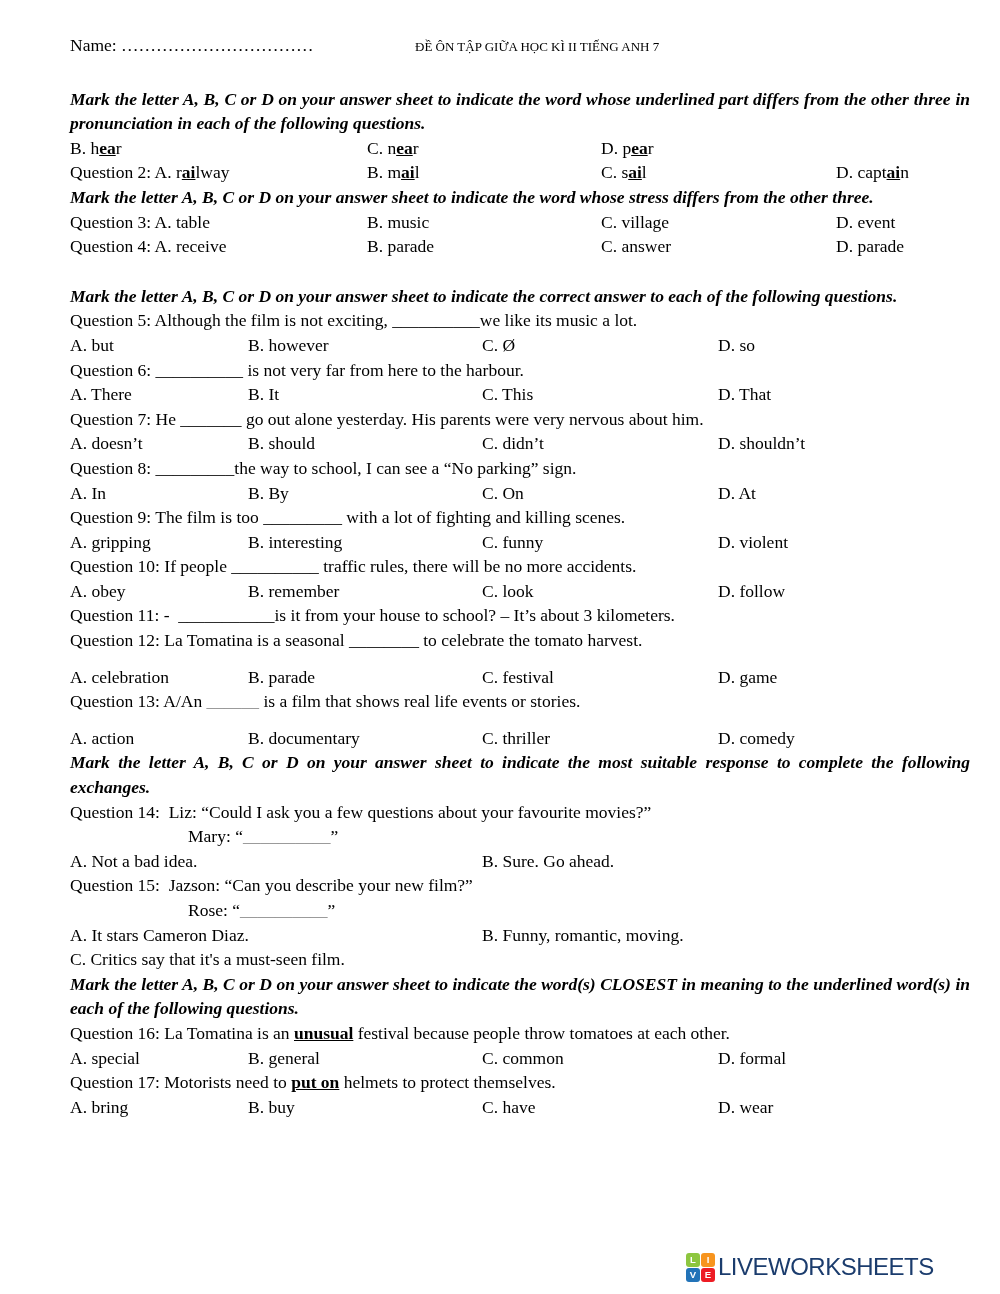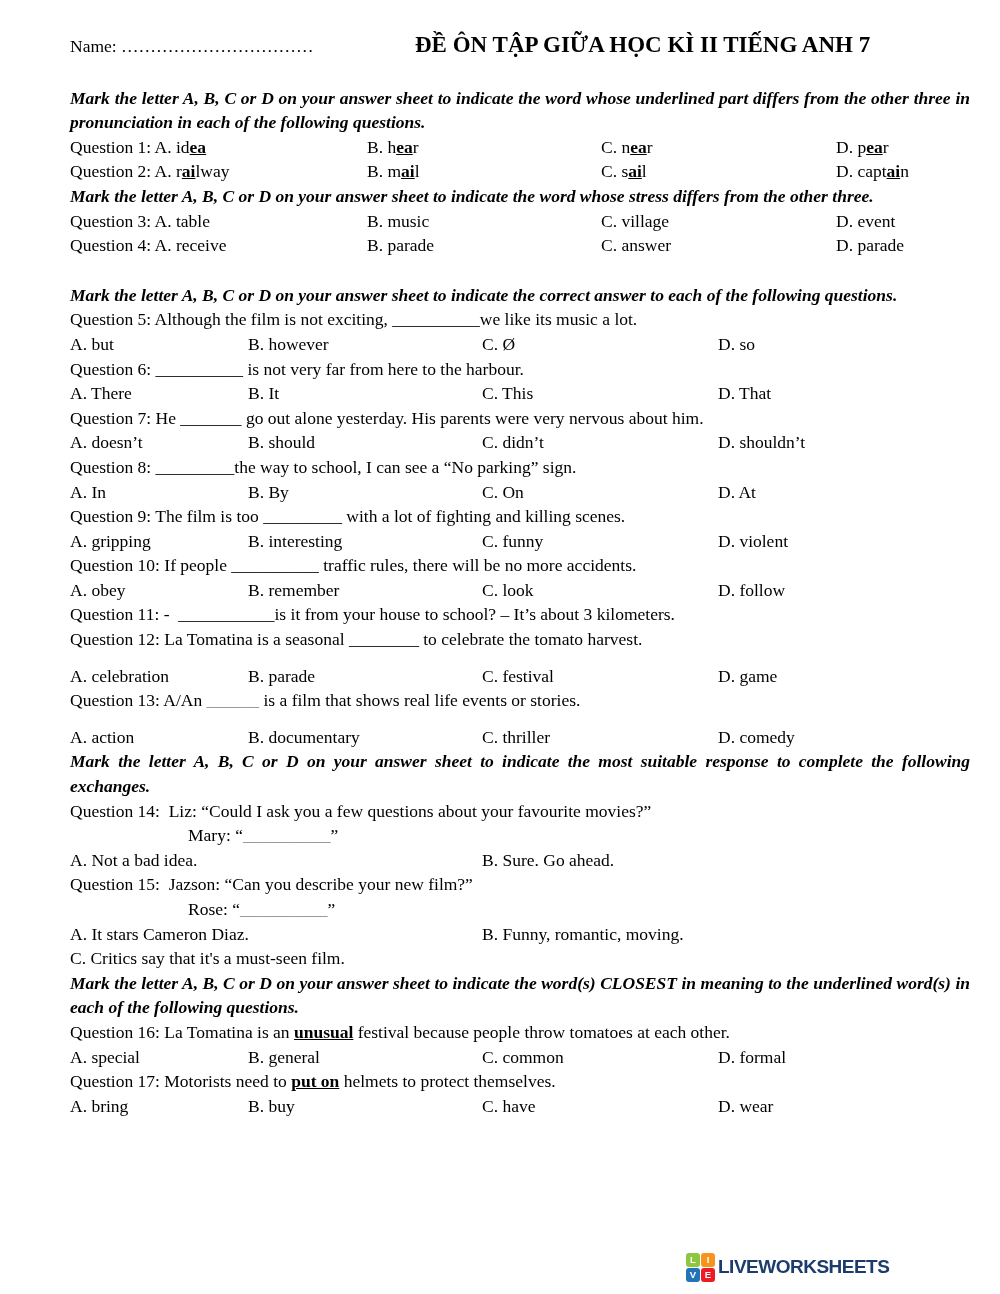--- a/index.html
+++ b/index.html
@@ -10,21 +10,21 @@
     background:#ffffff;
     overflow:hidden;
     font-family:"Liberation Serif","DejaVu Serif",serif;
     font-size:17.5px;
     line-height:24.6px;
     color:#000;
   }
   .content { position:absolute; left:70px; top:33px; width:900px; }
   .hdr { display:flex; align-items:baseline; }
   .name-line { width:345px; flex:none; white-space:pre; }
-  .doc-title { font-weight:bold; font-size:23px; white-space:pre;text-align:center; }
+  .doc-title { font-weight:normal; font-size:13px; white-space:pre;text-align:center; }
   .ws-body { margin-top:27px; }
   .row { white-space:pre-wrap; }
   .inst { font-weight:bold; font-style:italic; text-align:justify; text-align-last:left; white-space:normal; }
   .q4   { display:grid; grid-template-columns:297px 234px 235px 1fr; }
   .opts4{ display:grid; grid-template-columns:178px 234px 236px 1fr; }
   .opts2{ display:grid; grid-template-columns:412px 1fr; }
   .dialog { padding-left:118px; }
   .cell { white-space:pre-wrap; }
   .bu { font-weight:bold; text-decoration:underline; }
   .blank-gray { color:var(--blank-gray,#8a8a8a); }
@@ -32,35 +32,35 @@
   .gap-sm { margin-top:12px; }
   .lw { position:absolute; left:686px; top:1252px; display:flex; align-items:center; gap:3px; cursor:pointer; }
   .tiles { display:grid; grid-template-columns:14px 14px; grid-auto-rows:14px; gap:1px; }
   .tile {
     width:14px; height:14px; border-radius:3px;
     color:#fff; font-family:"Liberation Sans","DejaVu Sans",sans-serif;
     font-weight:bold; font-size:9.5px; line-height:14px; text-align:center;
   }
   .lw-text {
     font-family:"Liberation Sans","DejaVu Sans",sans-serif;
-    font-weight:bold; font-size:19px; letter-spacing:-0.5px; line-height:30px;
+    font-weight:normal; font-size:24px; letter-spacing:-0.5px; line-height:30px;
   }
 </style>
 </head>
 <body>
 
 <div class="page">
   <div class="content">
     <div class="hdr">
       <div class="name-line">Name: ……………………………</div>
       <div class="doc-title">ĐỀ ÔN TẬP GIỮA HỌC KÌ II TIẾNG ANH 7</div>
     </div>
     <div class="ws-body">
         <div class="row inst">Mark the letter A, B, C or D on your answer sheet to indicate the word whose underlined part differs from the other three in pronunciation in each of the following questions.</div>
-        <div class="row q4"><div class="cell">Question 1: A. id<span class="bu">ea</span></div><div class="cell">B. h<span class="bu">ea</span>r</div><div class="cell">C. n<span class="bu">ea</span>r</div><div class="cell">D. p<span class="bu">ea</span>r</div></div>
+        <div class="row q4"><div class="cell">B. h<span class="bu">ea</span>r</div><div class="cell">C. n<span class="bu">ea</span>r</div><div class="cell">D. p<span class="bu">ea</span>r</div></div>
         <div class="row q4"><div class="cell">Question 2: A. r<span class="bu">ai</span>lway</div><div class="cell">B. m<span class="bu">ai</span>l</div><div class="cell">C. s<span class="bu">ai</span>l</div><div class="cell">D. capt<span class="bu">ai</span>n</div></div>
         <div class="row inst">Mark the letter A, B, C or D on your answer sheet to indicate the word whose stress differs from the other three.</div>
         <div class="row q4"><div class="cell">Question 3: A. table</div><div class="cell">B. music</div><div class="cell">C. village</div><div class="cell">D. event</div></div>
         <div class="row q4"><div class="cell">Question 4: A. receive</div><div class="cell">B. parade</div><div class="cell">C. answer</div><div class="cell">D. parade</div></div>
         <div class="row inst gap">Mark the letter A, B, C or D on your answer sheet to indicate the correct answer to each of the following questions.</div>
         <div class="row stem">Question 5: Although the film is not exciting, __________we like its music a lot.</div>
         <div class="row opts4"><div class="cell">A. but</div><div class="cell">B. however</div><div class="cell">C. Ø</div><div class="cell">D. so</div></div>
         <div class="row stem">Question 6: __________ is not very far from here to the harbour.</div>
         <div class="row opts4"><div class="cell">A. There</div><div class="cell">B. It</div><div class="cell">C. This</div><div class="cell">D. That</div></div>
         <div class="row stem">Question 7: He _______ go out alone yesterday. His parents were very nervous about him.</div>

